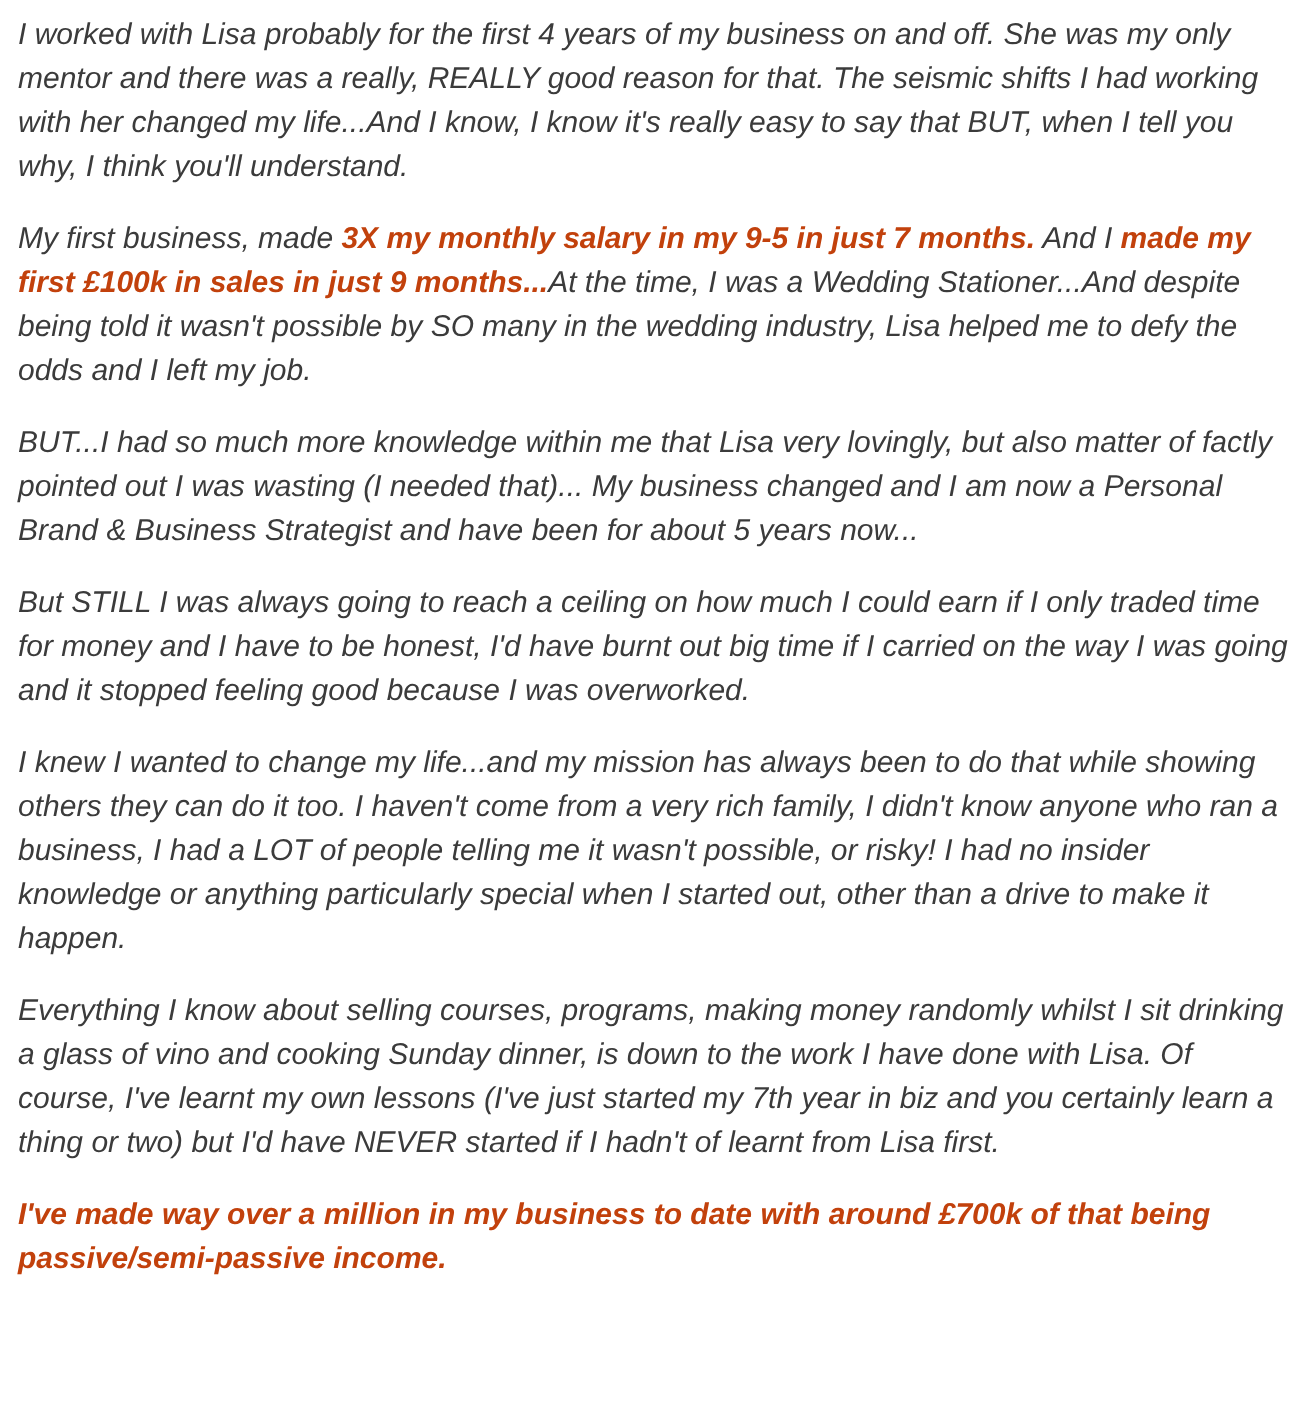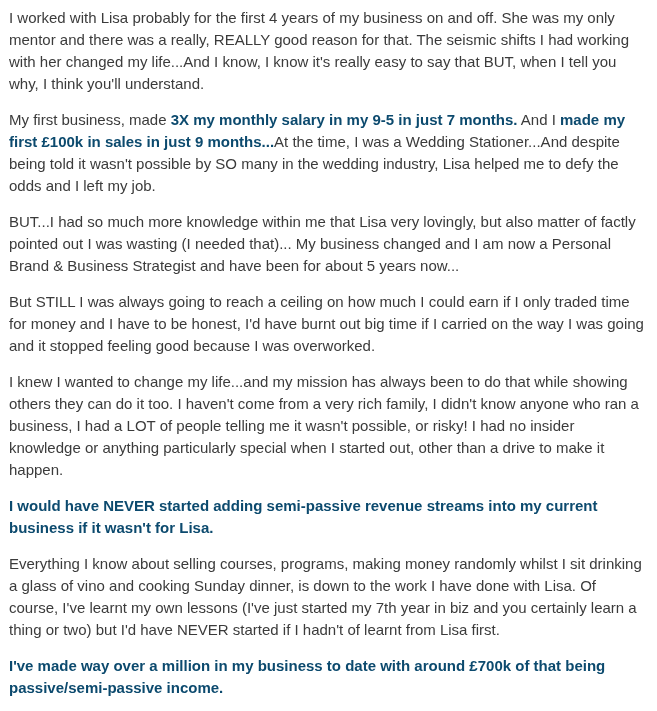--- a/index.html
+++ b/index.html
@@ -18,34 +18,34 @@
     width: 657px;
     padding: 7px 8px 10px 9px;
     color: #3b3b3b;
     font-size: 15px;
     line-height: 22px;
     letter-spacing: 0;
   }
   article.testimonial p {
     margin: 0 0 14px 0;
     max-width: 642px;
+    font-style: italic;
   }
   article.testimonial p:last-child {
     margin-bottom: 0;
   }
   article.testimonial strong {
     font-weight: 700;
-    color: #0c4a6e;
+    color: #c2410c;
   }
 </style>
 </head>
 <body>
 
 <article class="testimonial">
     <p><span>I worked with Lisa probably for the first 4 years of my business on and off. She was my only mentor and there was a really, REALLY good reason for that. The seismic shifts I had working with her changed my life...And I know, I know it's really easy to say that BUT, when I tell you why, I think you'll understand.</span></p>
     <p><span>My first business, made </span><strong>3X my monthly salary in my 9-5 in just 7 months.</strong><span> And I </span><strong>made my first £100k in sales in just 9 months...</strong><span>At the time, I was a Wedding Stationer...And despite being told it wasn't possible by SO many in the wedding industry, Lisa helped me to defy the odds and I left my job.</span></p>
     <p><span>BUT...I had so much more knowledge within me that Lisa very lovingly, but also matter of factly pointed out I was wasting (I needed that)... My business changed and I am now a Personal Brand &amp; Business Strategist and have been for about 5 years now...</span></p>
     <p><span>But STILL I was always going to reach a ceiling on how much I could earn if I only traded time for money and I have to be honest, I'd have burnt out big time if I carried on the way I was going and it stopped feeling good because I was overworked.</span></p>
     <p><span>I knew I wanted to change my life...and my mission has always been to do that while showing others they can do it too. I haven't come from a very rich family, I didn't know anyone who ran a business, I had a LOT of people telling me it wasn't possible, or risky! I had no insider knowledge or anything particularly special when I started out, other than a drive to make it happen.</span></p>
-    <p><strong>I would have NEVER started adding semi-passive revenue streams into my current business if it wasn't for Lisa.</strong></p>
     <p><span>Everything I know about selling courses, programs, making money randomly whilst I sit drinking a glass of vino and cooking Sunday dinner, is down to the work I have done with Lisa. Of course, I've learnt my own lessons (I've just started my 7th year in biz and you certainly learn a thing or two) but I'd have NEVER started if I hadn't of learnt from Lisa first.</span></p>
     <p><strong>I've made way over a million in my business to date with around £700k of that being passive/semi-passive income.</strong></p>
   </article>
 
 </body></html>

